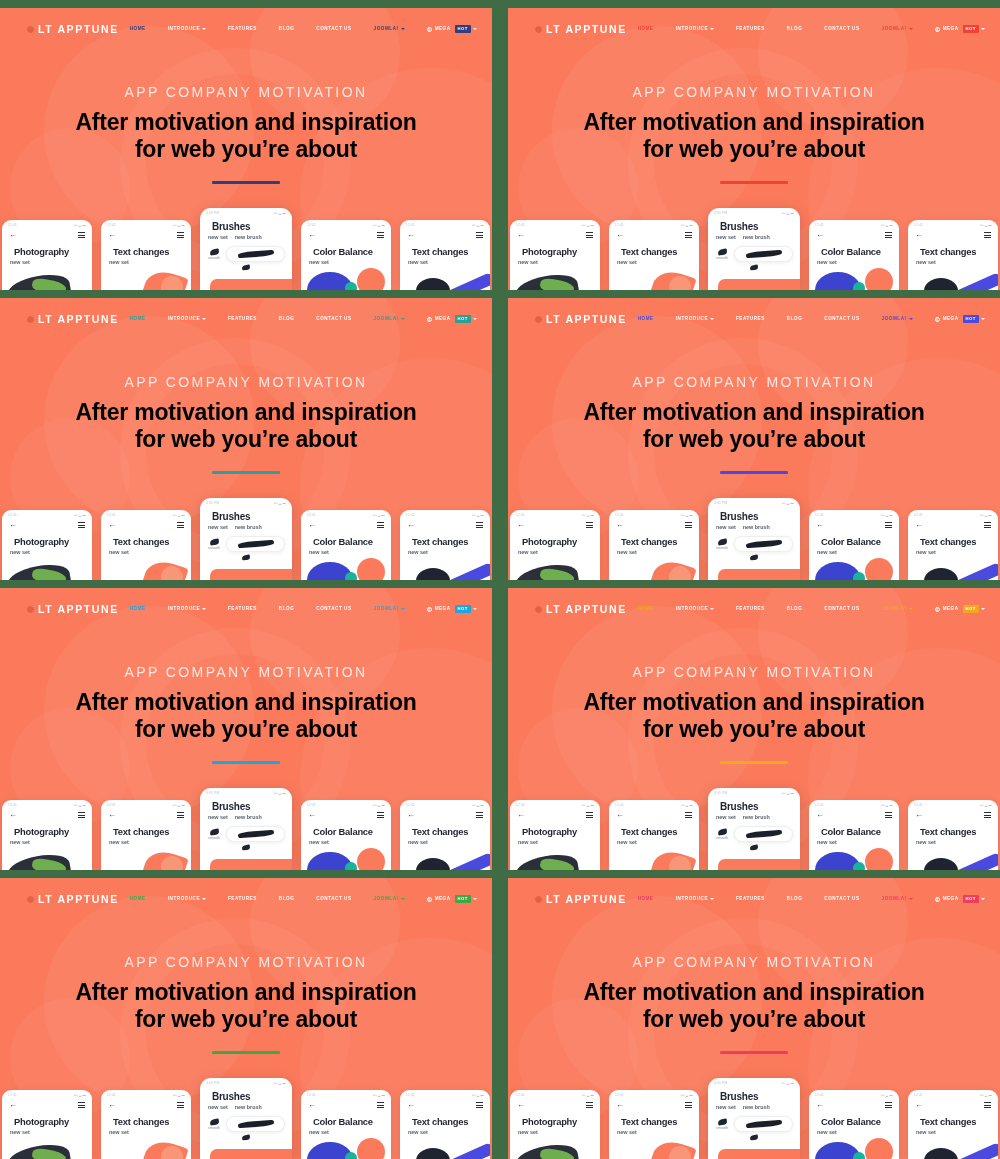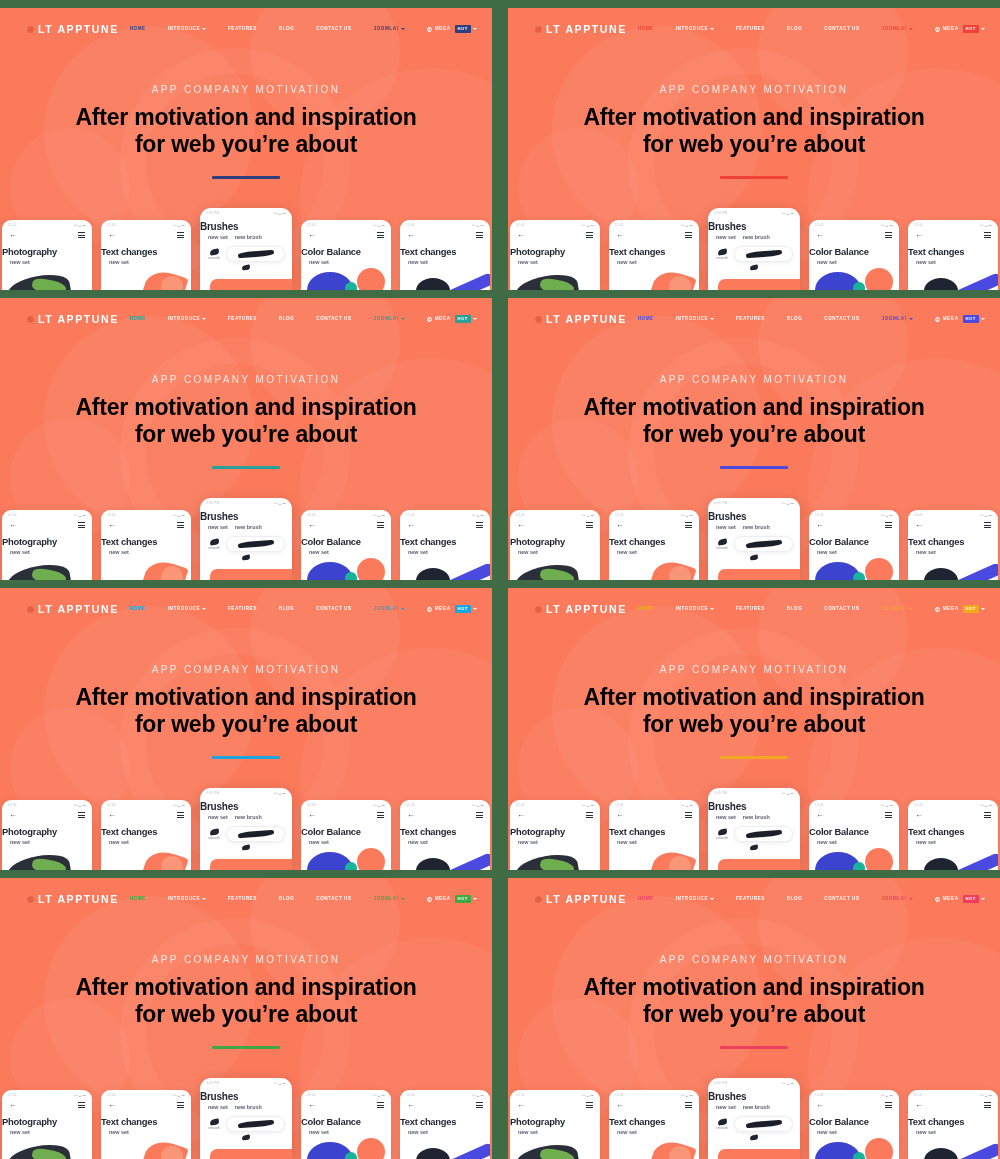--- a/index.html
+++ b/index.html
@@ -113,21 +113,21 @@
   }
 
   
   .hero {
     position: relative; z-index: 4;
     text-align: center;
     padding-top: 38px;
   }
   .eyebrow {
     color: rgba(255,255,255,0.82);
-    font-size: 10px;
+    font-size: 14px;
     letter-spacing: 2.4px;
     font-weight: normal;
     text-transform: uppercase;
   }
   .headline {
     color: #000000;
     font-size: 23px;
     font-weight: bold;
     line-height: 1.18;
     letter-spacing: -0.2px;
@@ -186,21 +186,21 @@
   }
   .toolbar {
     display: flex; justify-content: space-between; align-items: center;
     padding: 4px 7px 0;
     color: #2b2f3a;
   }
   .arrow-left { font-size: 8px; line-height: 1; color: #2b2f3a; }
   .hamb { display: inline-flex; flex-direction: column; gap: 1.4px; }
   .hamb i { display: block; width: 7px; height: 1px; background: #2b2f3a; }
   .card-title {
-    padding: 7px 0 0;
+    padding: 7px 12px 0;
     font-size: 9.4px;
     font-weight: bold;
     color: #1f2430;
     letter-spacing: -0.25px;
     white-space: nowrap;
   }
   .card-sub-row {
     display: flex; gap: 7px;
     padding: 2px 8px 0;
   }

